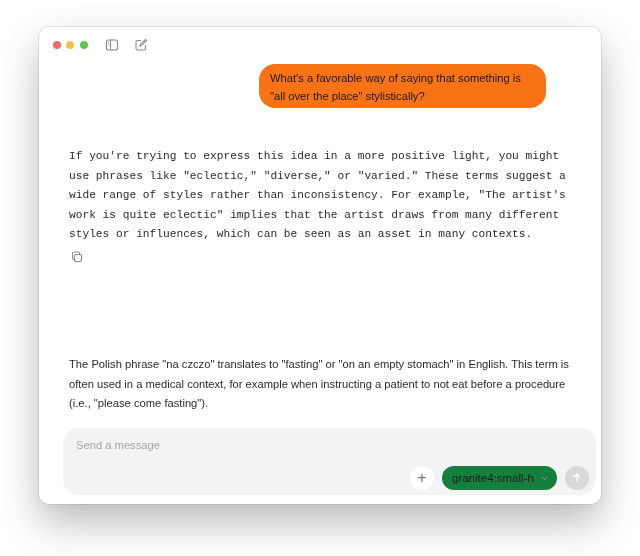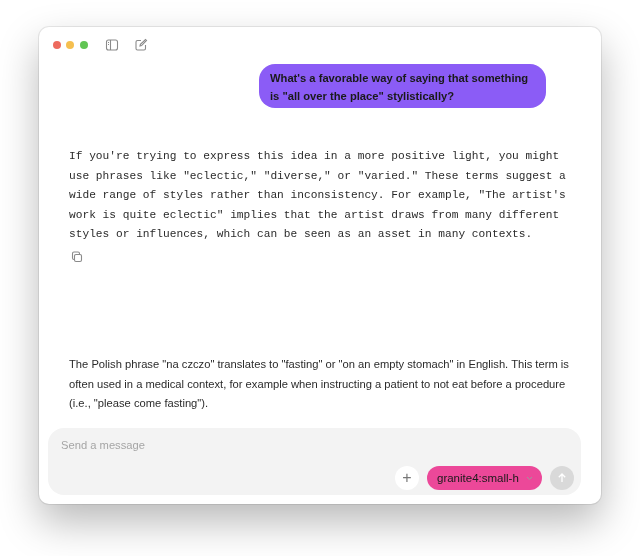--- a/index.html
+++ b/index.html
@@ -28,27 +28,26 @@
     .light.yellow { left: 27px; background: #f5bf4f; }
     .light.green { left: 41px; background: #61c554; }
     .tb-icon {
       position: absolute; top: 11px; width: 14px; height: 14px;
     }
     .tb-icon.sidebar { left: 66px; }
     .tb-icon.compose { left: 95px; }
 
     .user-bubble {
       position: absolute;
-      background: #8b5cf6;
+      background: #f97316;
       border-radius: 16px;
       color: #1a1a1a;
       font-size: 11.2px;
       line-height: 18px;
       padding: 0 12px;
-      font-weight: bold;
     }
     .bubble1 { left: 220px; top: 37px; width: 287px; height: 44px; padding-top: 5px; box-sizing: border-box; padding-left: 11px; }
     .bubble2 { left: 226px; top: 263px; width: 305px; height: 28px; padding-top: 5px; box-sizing: border-box; }
 
     .assistant-text {
       position: absolute;
       left: 30px;
       width: 510px;
       color: #2b2b2b;
       font-size: 11.2px;
@@ -56,21 +55,21 @@
     }
     .resp1 { top: 120px; font-family: Liberation Mono, monospace; }
     .resp2 { top: 328px; }
 
     .copy-icon {
       position: absolute; left: 31px; top: 223px; width: 14px; height: 14px;
     }
 
     .composer {
       position: absolute;
-      left: 9px; top: 401px;
+      left: 24px; top: 401px;
       width: 533px; height: 67px;
       background: #f3f3f3;
       border-radius: 16px;
     }
     .composer-input {
       position: absolute; left: 13px; top: 11px;
       border: none; background: transparent; outline: none;
       font-family: "Liberation Sans", sans-serif;
       font-size: 11.2px; color: #333;
       width: 480px; padding: 0;
@@ -79,21 +78,21 @@
     .plus-btn {
       position: absolute; left: 347px; top: 38px;
       width: 24px; height: 24px; border-radius: 50%;
       background: #ffffff;
       display: flex; align-items: center; justify-content: center;
       color: #777; font-size: 16px; line-height: 1;
     }
     .model-btn {
       position: absolute; left: 379px; top: 38px;
       width: 115px; height: 24px; border-radius: 12px;
-      background: #ec4899;
+      background: #15803d;
       display: flex; align-items: center;
       box-sizing: border-box; padding-left: 10px;
       font-size: 11.5px; color: #1a1a1a;
     }
     .model-chevron {
       margin-left: 7px; width: 7px; height: 5px;
     }
     .send-btn {
       position: absolute; left: 502px; top: 38px;
       width: 24px; height: 24px; border-radius: 50%;

